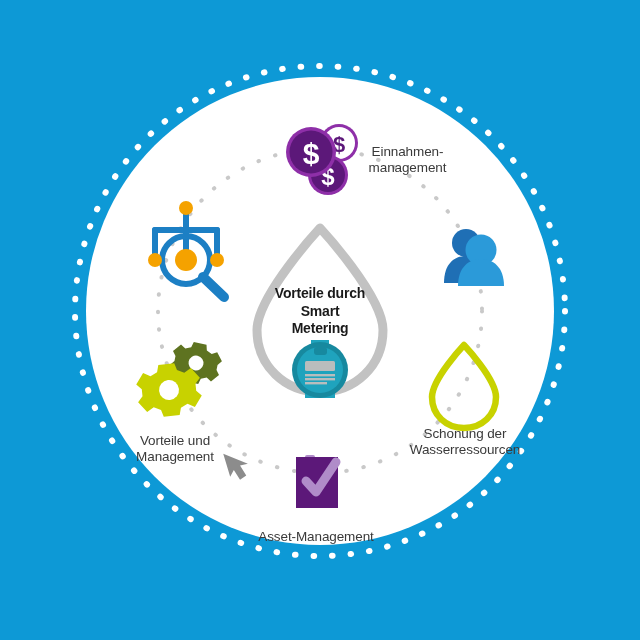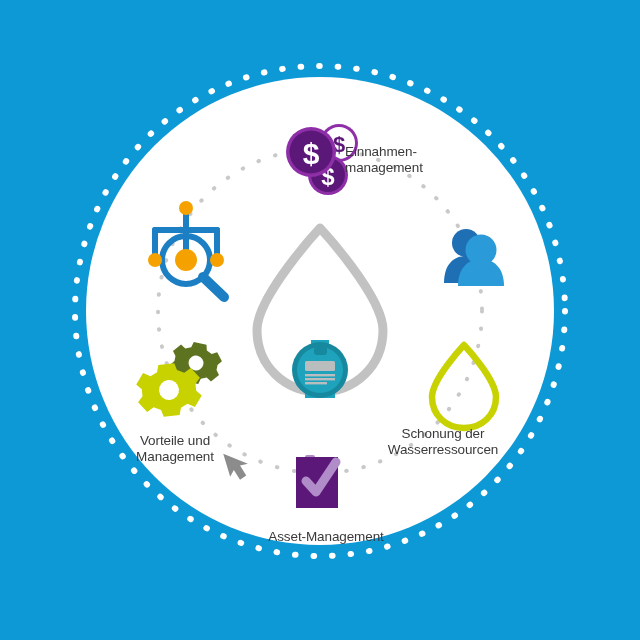--- a/index.html
+++ b/index.html
@@ -30,20 +30,21 @@
     line-height: 1.18;
     color: #3a3a3a;
     font-size: 13.5px;
     font-weight: 400;
     letter-spacing: -0.1px;
     white-space: pre-line;
   }
   .node-label {
     display: block;
     white-space: pre-line;
+    text-align: center;
   }
   .center-text {
     position: absolute;
     text-align: center;
     font-weight: bold;
     font-size: 14px;
     color: #1a1a1a;
     line-height: 1.25;
     letter-spacing: -0.2px;
     white-space: pre-line;
@@ -71,20 +72,23 @@
       <circle cx="320" cy="370" r="28" fill="#17899f"></circle>
       <circle cx="320" cy="370" r="23" fill="#1fa3bd"></circle>
       <rect x="314" y="347" width="13" height="8" rx="3" fill="#17899f"></rect>
       <rect x="305" y="361" width="30" height="10" rx="1.5" fill="#b9bdbd"></rect>
       <rect x="305" y="374" width="30" height="2.4" fill="#b9bdbd"></rect>
       <rect x="305" y="378" width="30" height="2.4" fill="#b9bdbd"></rect>
       <rect x="305" y="382" width="22" height="2.4" fill="#b9bdbd"></rect>
     </g>
   </svg>
 
+  <div class="center-text" style="left:245px; top:285px; width:150px;">Vorteile durch
+Smart
+Metering</div>
 
   <svg class="layer" viewBox="0 0 640 640">
     <g>
       <circle cx="339" cy="143" r="19" fill="#8e2fa8"></circle>
       <circle cx="339" cy="143" r="16" fill="#ffffff"></circle>
       <text x="339" y="152" text-anchor="middle" font-family="'Liberation Sans',sans-serif" font-size="22" font-weight="bold" fill="#5c1879">$</text>
       <circle cx="328" cy="175" r="20" fill="#8e2fa8"></circle>
       <circle cx="328" cy="175" r="17" fill="#5c1879"></circle>
       <text x="328" y="185" text-anchor="middle" font-family="'Liberation Sans',sans-serif" font-size="24" font-weight="bold" fill="#ffffff">$</text>
       <circle cx="311" cy="152" r="25" fill="#8e2fa8"></circle>
@@ -102,33 +106,33 @@
       <circle cx="466" cy="243" r="14" fill="#1f6fb5"></circle>
       <path d="M444 283 C444 264 454 256 466 256 C478 256 488 264 488 283 Z" fill="#1f6fb5"></path>
       <circle cx="481" cy="250" r="15.5" fill="#2b9ad9"></circle>
       <path d="M458 286 C458 267 469 259 481 259 C493 259 504 267 504 286 Z" fill="#2b9ad9"></path>
     </g>
   </svg>
 
   <svg class="layer" viewBox="0 0 640 640">
     <path d="M464 345 C464 345 496 379 496 397 C496 415 482 428 464 428 C446 428 432 415 432 397 C432 379 464 345 464 345 Z" fill="none" stroke="#c8d200" stroke-width="6.5" stroke-linejoin="round" stroke-linecap="round"></path>
   </svg>
-  <div class="node" style="left:373px; top:410px; width:140px;">
+  <div class="node" style="left:395px; top:410px; width:140px;">
     <span class="node-label">Schonung der
 Wasserressourcen</span>
   </div>
 
   <svg class="layer" viewBox="0 0 640 640">
     <g>
       <rect x="305" y="455" width="10" height="7" rx="2" fill="#b08cc9"></rect>
       <rect x="296" y="457" width="42" height="51" fill="#5c1879"></rect>
       <path d="M306 481 L316 492 L336 462" fill="none" stroke="#b08cc9" stroke-width="9" stroke-linecap="round" stroke-linejoin="round"></path>
     </g>
   </svg>
-  <div class="node" style="left:256px; top:513px; width:140px;">
+  <div class="node" style="left:246px; top:513px; width:140px;">
     <span class="node-label">Asset-Management</span>
   </div>
 
   <svg class="layer" viewBox="0 0 640 640">
     <g>
       <g transform="translate(196,363) rotate(12)">
         <path d="M-6.5,-20 L6.5,-20 L8,-14.5 L13.5,-12 L18.5,-15 L25,-7 L21.5,-2.5 L21.5,2.5 L25,7 L18.5,15 L13.5,12 L8,14.5 L6.5,20 L-6.5,20 L-8,14.5 L-13.5,12 L-18.5,15 L-25,7 L-21.5,2.5 L-21.5,-2.5 L-25,-7 L-18.5,-15 L-13.5,-12 L-8,-14.5 Z" fill="#5e7320"></path>
         <circle cx="0" cy="0" r="7.5" fill="#ffffff"></circle>
       </g>
       <g transform="translate(169,390) rotate(-6)">

